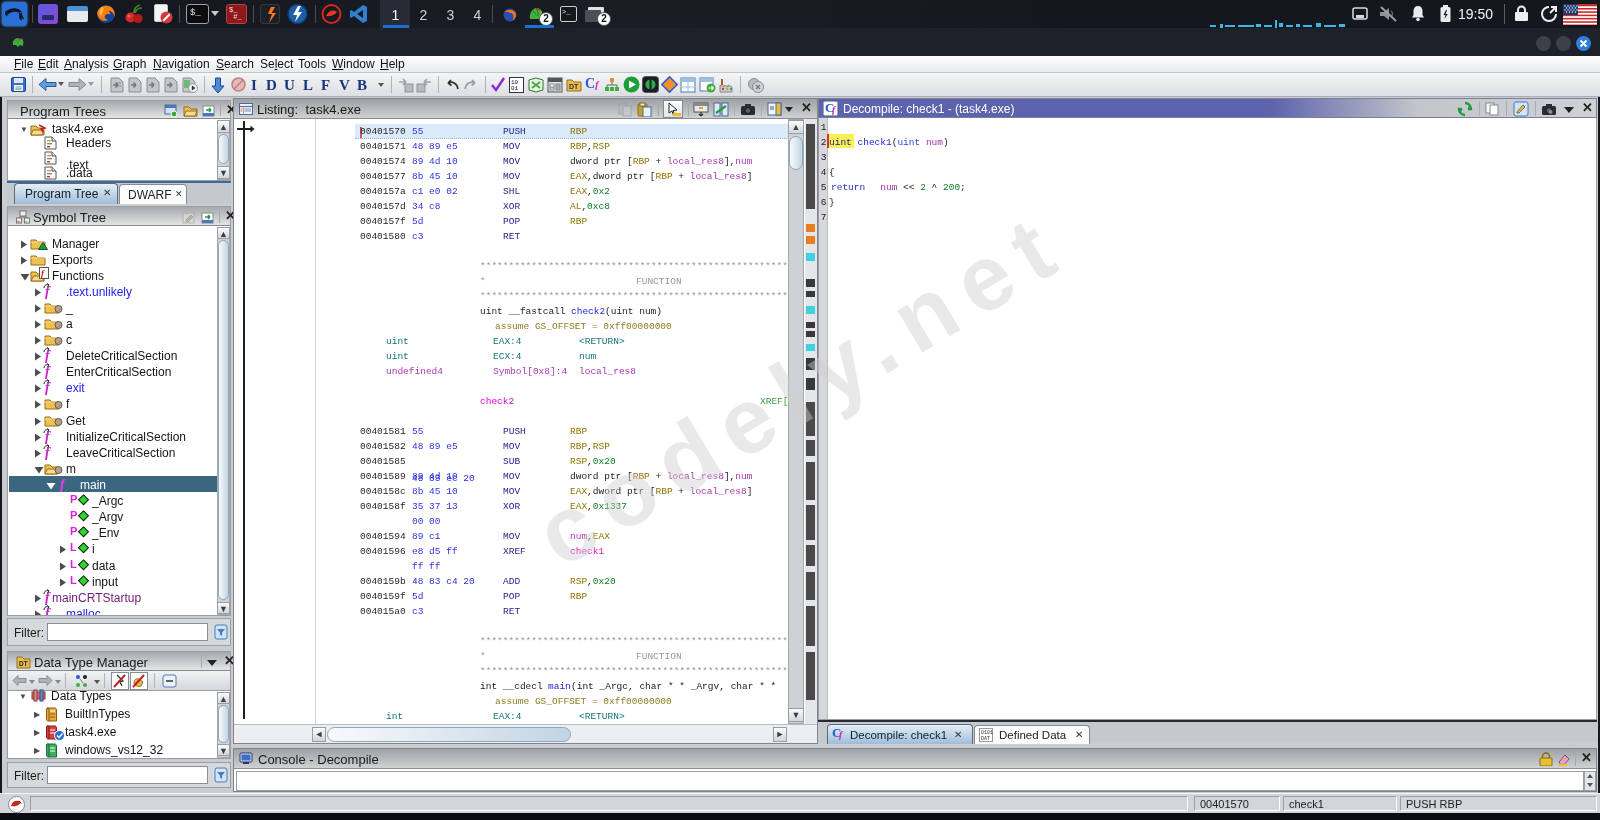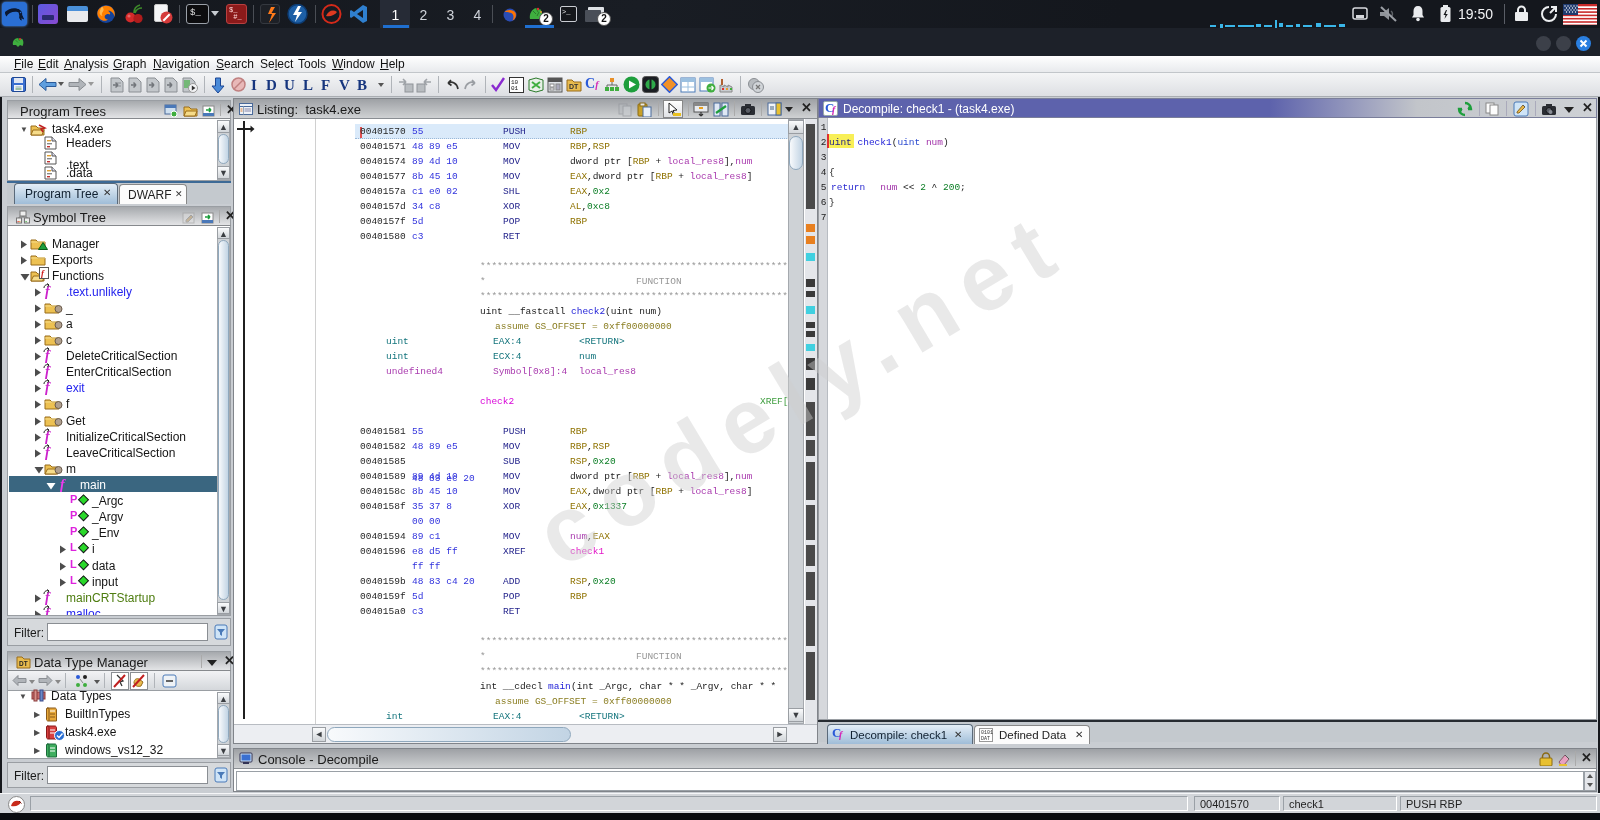--- a/index.html
+++ b/index.html
@@ -678,21 +678,21 @@
       <path d="M6.5 12 L2 7 L4 9Z" fill="#2a6ad8"></path>
     </svg>
  <div class="a tr" style="left:84px;top:348px;color:#151515">input</div>
  <svg class="a" style="left:26px;top:368px" width="8" height="9">
       <path d="M1 0.5 L7 4.5 L1 8.5Z" fill="#4d4d4d"></path>
     </svg>
  <span class="a" style="left:37px;top:365px;font-family:'Liberation Serif',serif;font-style:italic;font-weight:bold;font-size:14px;line-height:13px;color:#cc22cc">f</span>
     <svg class="a" style="left:35px;top:363px" width="8" height="6">
       <path d="M1 5 C1 2 4 1 6 2 M6 2 L4 0.5 M6 2 L4.5 4" stroke="#222" fill="none"></path>
     </svg>
- <div class="a tr" style="left:58px;top:364px;color:#4d7c0f">mainCRTStartup</div>
+ <div class="a tr" style="left:44px;top:364px;color:#701a75">mainCRTStartup</div>
  <svg class="a" style="left:26px;top:384px" width="8" height="9">
       <path d="M1 0.5 L7 4.5 L1 8.5Z" fill="#4d4d4d"></path>
     </svg>
  <span class="a" style="left:37px;top:381px;font-family:'Liberation Serif',serif;font-style:italic;font-weight:bold;font-size:14px;line-height:13px;color:#cc22cc">f</span>
     <svg class="a" style="left:35px;top:379px" width="8" height="6">
       <path d="M1 5 C1 2 4 1 6 2 M6 2 L4 0.5 M6 2 L4.5 4" stroke="#222" fill="none"></path>
     </svg>
  <div class="a tr" style="left:58px;top:380px;color:#2323ee">malloc</div>
  <div class="a sbtrack" style="left:209px;top:1px;width:13px;height:388px"></div>
  <div class="a sbarr" style="left:209px;top:1px;width:13px;height:12px">▲</div>
@@ -961,21 +961,21 @@
   <i class="t cad" style="left:360px;top:484px">0040158c</i>
   <i class="t cby" style="left:412px;top:484px">8b 45 10</i>
   <i class="t cmn" style="left:503px;top:484px">MOV</i>
   <i class="t crg" style="left:570px;top:484px">EAX</i>
         <i class="t cblk" style="left:587.1px;top:484px">,dword ptr [</i>
         <i class="t crg" style="left:655.5px;top:484px">RBP</i>
         <i class="t cblk" style="left:672.6px;top:484px"> + </i>
         <i class="t cvr" style="left:689.7px;top:484px">local_res8</i>
         <i class="t cblk" style="left:746.7px;top:484px">]</i>
   <i class="t cad" style="left:360px;top:499px">0040158f</i>
-  <i class="t cby" style="left:412px;top:499px">35 37 8</i>
+  <i class="t cby" style="left:412px;top:499px">35 37 13</i>
   <i class="t cmn" style="left:503px;top:499px">XOR</i>
   <i class="t crg" style="left:570px;top:499px">EAX</i>
         <i class="t cblk" style="left:587.1px;top:499px">,</i>
         <i class="t cct" style="left:592.8px;top:499px">0x1337</i>
   <i class="t cby" style="left:412px;top:514px">00 00</i>
   <i class="t cad" style="left:360px;top:529px">00401594</i>
   <i class="t cby" style="left:412px;top:529px">89 c1</i>
   <i class="t cmn" style="left:503px;top:529px">MOV</i>
   <i class="t cvr" style="left:570px;top:529px">num</i>
         <i class="t cblk" style="left:587.1px;top:529px">,</i>

